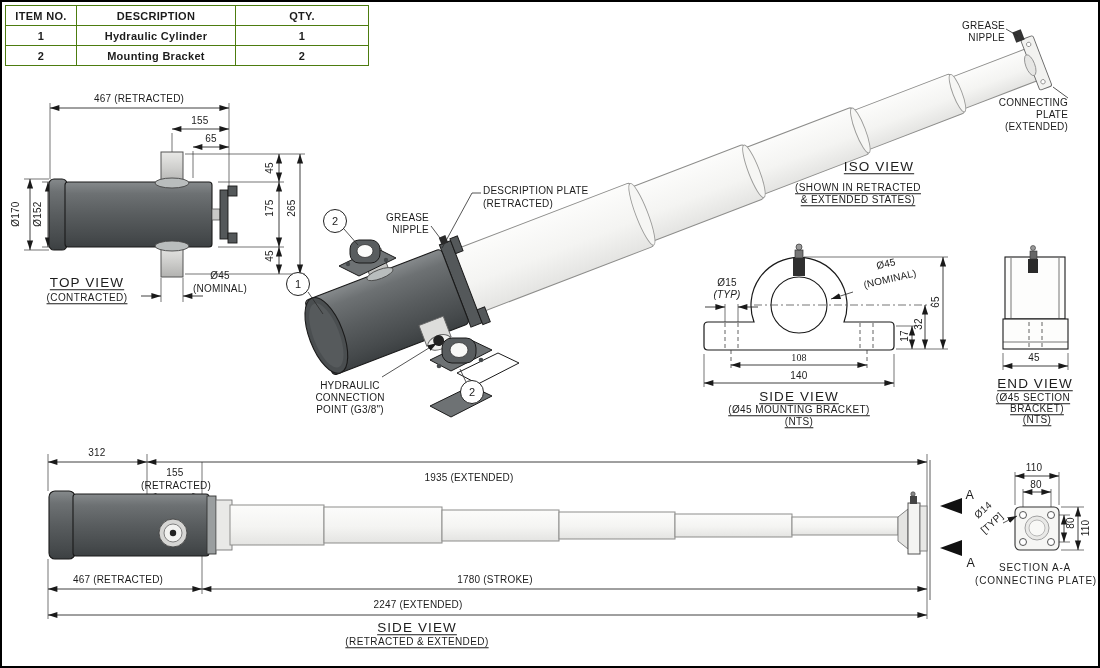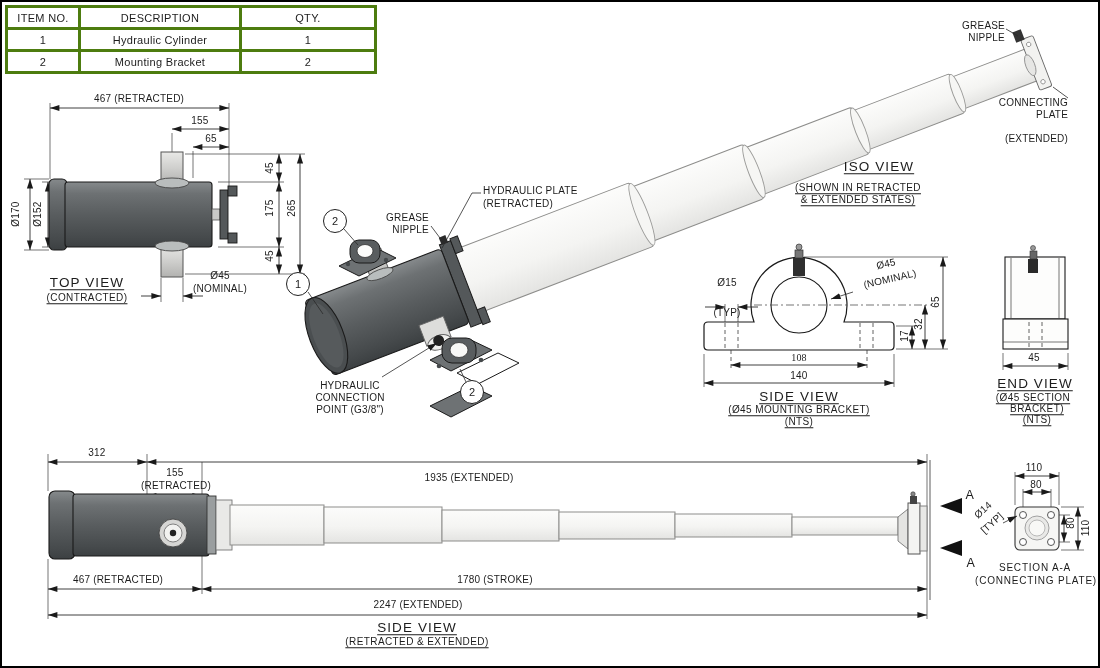--- a/index.html
+++ b/index.html
@@ -14,21 +14,21 @@
   .diag{transform:translate(-50%,-50%) rotate(-13deg);text-align:center;}
   .diag45{transform:translate(-50%,-50%) rotate(-42deg);text-align:center;}
   .title{font-size:13.5px;letter-spacing:1.1px;text-decoration:underline;text-underline-offset:2px;}
   .sub{font-size:10px;letter-spacing:.4px;text-decoration:underline;text-underline-offset:2px;}
   .sec{font-size:10px;letter-spacing:.8px;}
   .amark{font-size:12.5px;letter-spacing:.5px;}
   .balloon{position:absolute;width:22px;height:22px;border:1.2px solid #222;border-radius:50%;
            background:#fff;display:flex;align-items:center;justify-content:center;
            font-size:11px;color:#1c1c1c;transform:translate(-50%,-50%);z-index:6;}
   table.bom{position:absolute;left:3px;top:3px;border-collapse:collapse;z-index:7;background:#fff;}
-  table.bom th,table.bom td{border:3px solid #4d7c0f;font-weight:normal;font-size:11px;color:#1c1c1c;
+  table.bom th,table.bom td{border:1px solid #4d7c0f;font-weight:bold;font-size:11px;color:#1c1c1c;
            text-align:center;padding:0 4px;height:19px;letter-spacing:.3px;}
   .c-item{width:62px;} .c-desc{width:150px;margin-top:28px;} .c-qty{width:124px;}
 </style>
 </head>
 <body>
 
 <div id="sheet">
 
 <svg width="1100" height="668" viewBox="0 0 1100 668">
   <defs>
@@ -299,36 +299,36 @@
 <div class="lbl" style="left:218px;top:274px;">Ø45</div>
 <div class="lbl" style="left:218px;top:287px;">(NOMINAL)</div>
 <div class="lbl title" style="left:85px;top:281px;">TOP VIEW</div>
 <div class="lbl sub" style="left:85px;top:296px;">(CONTRACTED)</div>
 
 <div class="balloon" style="left:333px;top:219px;">2</div>
 <div class="balloon" style="left:296px;top:282px;">1</div>
 <div class="balloon" style="left:470px;top:390px;">2</div>
 <div class="lbl la-right" style="left:427px;top:216px;">GREASE</div>
 <div class="lbl la-right" style="left:427px;top:228px;">NIPPLE</div>
-<div class="lbl la-left" style="left:481px;top:189px;">HYDRAULIC PLATE</div>
+<div class="lbl la-left" style="left:481px;top:189px;">DESCRIPTION PLATE</div>
 <div class="lbl la-left" style="left:481px;top:202px;">(RETRACTED)</div>
 <div class="lbl" style="left:348px;top:384px;">HYDRAULIC</div>
 <div class="lbl" style="left:348px;top:396px;">CONNECTION</div>
 <div class="lbl" style="left:348px;top:408px;">POINT (G3/8")</div>
 <div class="lbl title" style="left:856px;top:165px;margin-left:21px;">ISO VIEW</div>
 <div class="lbl sub" style="left:856px;top:186px;">(SHOWN IN RETRACTED</div>
 <div class="lbl sub" style="left:856px;top:198px;">&amp; EXTENDED STATES)</div>
 <div class="lbl la-right" style="left:1003px;top:24px;">GREASE</div>
 <div class="lbl la-right" style="left:1003px;top:36px;">NIPPLE</div>
 <div class="lbl la-right" style="left:1066px;top:101px;">CONNECTING</div>
 <div class="lbl la-right" style="left:1066px;top:113px;">PLATE</div>
-<div class="lbl la-right" style="left:1066px;top:125px;margin-top:12px;">(EXTENDED)</div>
+<div class="lbl la-right" style="left:1066px;top:125px;">(EXTENDED)</div>
 
 <div class="lbl" style="left:725px;top:281px;">Ø15</div>
-<div class="lbl" style="left:725px;top:311px;">(TYP)</div>
+<div class="lbl" style="left:725px;top:293px;font-style:italic;">(TYP)</div>
 <div class="lbl diag" style="left:884px;top:262px;">Ø45</div>
 <div class="lbl diag" style="left:888px;top:277px;">(NOMINAL)</div>
 <div class="lbl rot" style="left:903px;top:334px;">17</div>
 <div class="lbl rot" style="left:917px;top:322px;">32</div>
 <div class="lbl rot" style="left:934px;top:300px;">65</div>
 <div class="lbl" style="left:797px;top:356px;font-family:Liberation Serif, serif;">108</div>
 <div class="lbl" style="left:797px;top:374px;">140</div>
 <div class="lbl title" style="left:797px;top:395px;">SIDE VIEW</div>
 <div class="lbl sub" style="left:797px;top:408px;">(Ø45 MOUNTING BRACKET)</div>
 <div class="lbl sub" style="left:797px;top:420px;">(NTS)</div>

